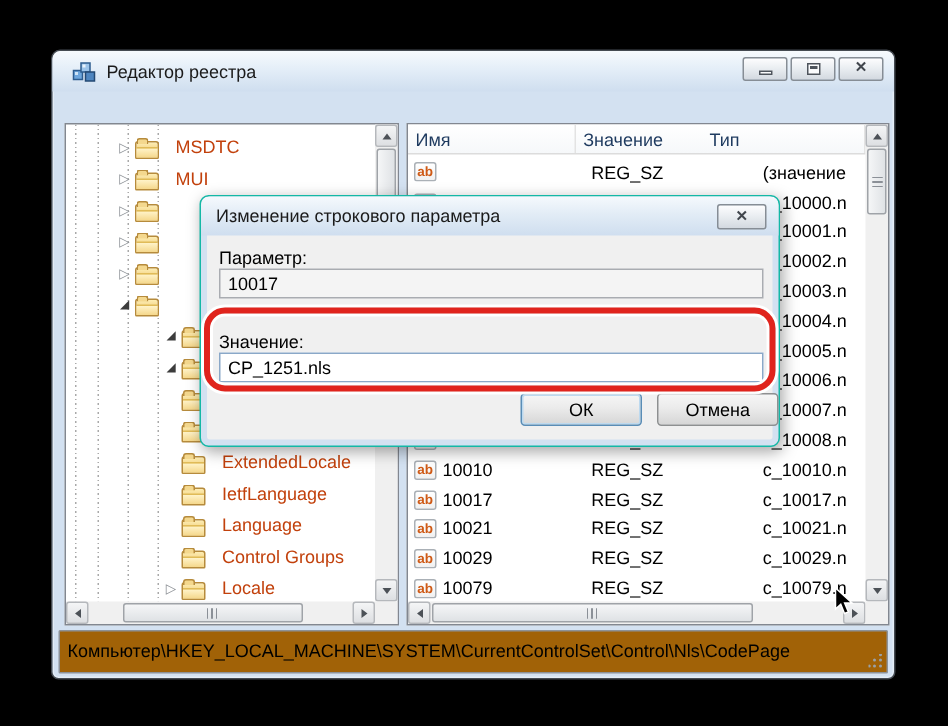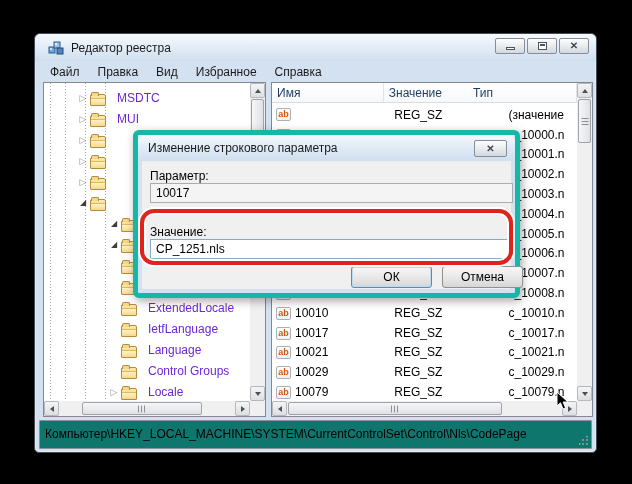--- a/index.html
+++ b/index.html
@@ -63,21 +63,21 @@
   .tree-expander.expanded{color:#3c3c3c;font-size:8px;}
   .folder{
     position:absolute;top:6px;width:16px;height:12px;
     background:linear-gradient(180deg,#fdedb3,#f2cf7e 60%,#ecc264);
     border:1px solid #b68b3c;border-radius:2px 2px 1px 1px;
   }
   .folder::before{content:"";position:absolute;top:-3px;left:0px;width:6px;height:3px;
     background:#f4d88e;border:1px solid #b68b3c;border-bottom:none;border-radius:2px 2px 0 0;}
   .folder::after{content:"";position:absolute;left:0;right:0;bottom:0;height:6px;
     background:linear-gradient(#fff3c9,#f5d88c);border-top:1px solid #e0bb58;}
-  .tree-label{position:absolute;top:3px;white-space:nowrap;color:#6d28d9;}
+  .tree-label{position:absolute;top:3px;white-space:nowrap;color:#c2410c;}
   
   .list-header{
     position:absolute;top:0;left:0;right:15px;height:20px;display:flex;
     background:linear-gradient(#ffffff,#f6f8fa);border-bottom:1px solid #dcdcdc;
     color:#1e3a5f;
   }
   .hcell{padding:3px 0 0 5px;border-right:1px solid #e3e3e3;height:100%;}
   .col-0{width:118px;}.col-1{width:115px;}.col-2{width:89px;border-right:none;}
   .list-rows{position:absolute;top:22px;left:0;right:15px;bottom:0;overflow:hidden;}
   .list-row{height:19.8px;display:flex;align-items:center;color:#000;}
@@ -110,29 +110,29 @@
     background:linear-gradient(90deg,#f5f6f7,#dfe2e5);}
   .sb-thumb-h{position:absolute;top:1px;bottom:1px;border:1px solid #9fa3a8;border-radius:2px;
     background:linear-gradient(#f5f6f7,#dfe2e5);}
   .grip-h{position:absolute;left:50%;top:50%;width:8px;height:7px;transform:translate(-50%,-50%);
     background:repeating-linear-gradient(90deg,#8b9097 0 1px,transparent 1px 3px);}
   .grip-v{position:absolute;left:50%;top:50%;width:7px;height:8px;transform:translate(-50%,-50%);
     background:repeating-linear-gradient(0deg,#8b9097 0 1px,transparent 1px 3px);}
   
   #statusbar{
     position:absolute;left:4px;right:4px;top:386px;height:29px;
-    background:#0f766e;border:1px solid #8d9298;border-radius:1px;
+    background:#a16207;border:1px solid #8d9298;border-radius:1px;
     padding:6px 0 0 5px;white-space:nowrap;overflow:hidden;color:#000;
   }
   .resize-grip{position:absolute;right:2px;bottom:2px;}
   
   #dialog{
     position:absolute;left:133px;top:130px;width:387px;height:168px;
     background:var(--frame);
-    border:5px solid #14b8a6;border-radius:6px;
+    border:1px solid #14b8a6;border-radius:6px;
     box-shadow:2px 3px 10px rgba(0,0,0,.35), inset 0 1px 0 rgba(255,255,255,.75);
     z-index:50;
   }
   .dlg-titlebar{
     height:26px;display:flex;align-items:center;padding-left:10px;
     background:linear-gradient(#f5f9fd,#e2ecf6 45%,#cfdeef);
     border-radius:6px 6px 0 0;color:#1b1b1b;
   }
   .dlg-close{
     position:absolute;top:5px;right:8px;width:33px;height:17px;
@@ -187,27 +187,20 @@
         <div class="glyph-min"></div>
       </div>
     <div class="win-btn">
         <div class="glyph-max"></div>
       </div>
     <div class="win-btn">
         <span class="glyph-close">✕</span>
       </div>
   </div>
 
-  <div class="menubar">
-      <div class="menu-item">Файл</div>
-      <div class="menu-item">Правка</div>
-      <div class="menu-item">Вид</div>
-      <div class="menu-item">Избранное</div>
-      <div class="menu-item">Справка</div>
-    </div>
 
   <div class="panel" id="tree-panel">
     <div class="tree-content">
       <div class="guide" style="left:6px"></div>
       <div class="guide" style="left:21px"></div>
       <div class="guide" style="left:41px"></div>
       <div class="guide" style="left:61px"></div>
       <div id="tree-rows">
           <div class="tree-row">
             <span class="tree-expander collapsed" style="left: 33px;">▷</span>

